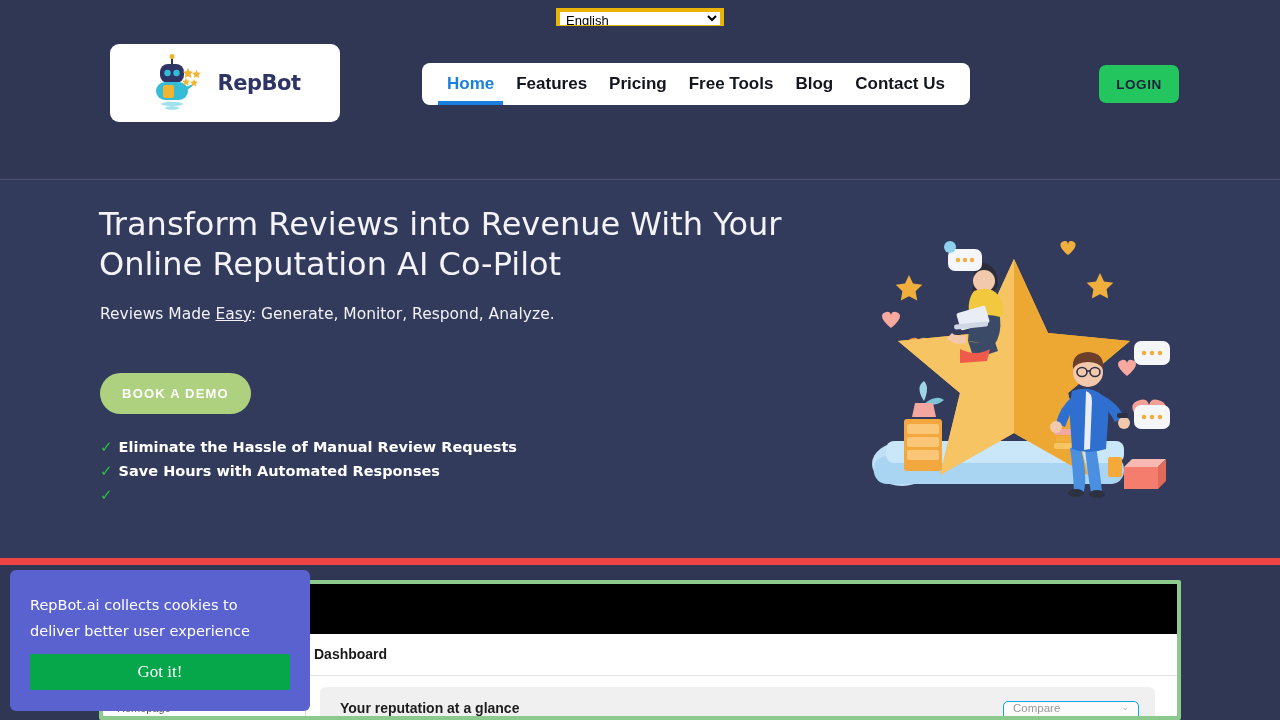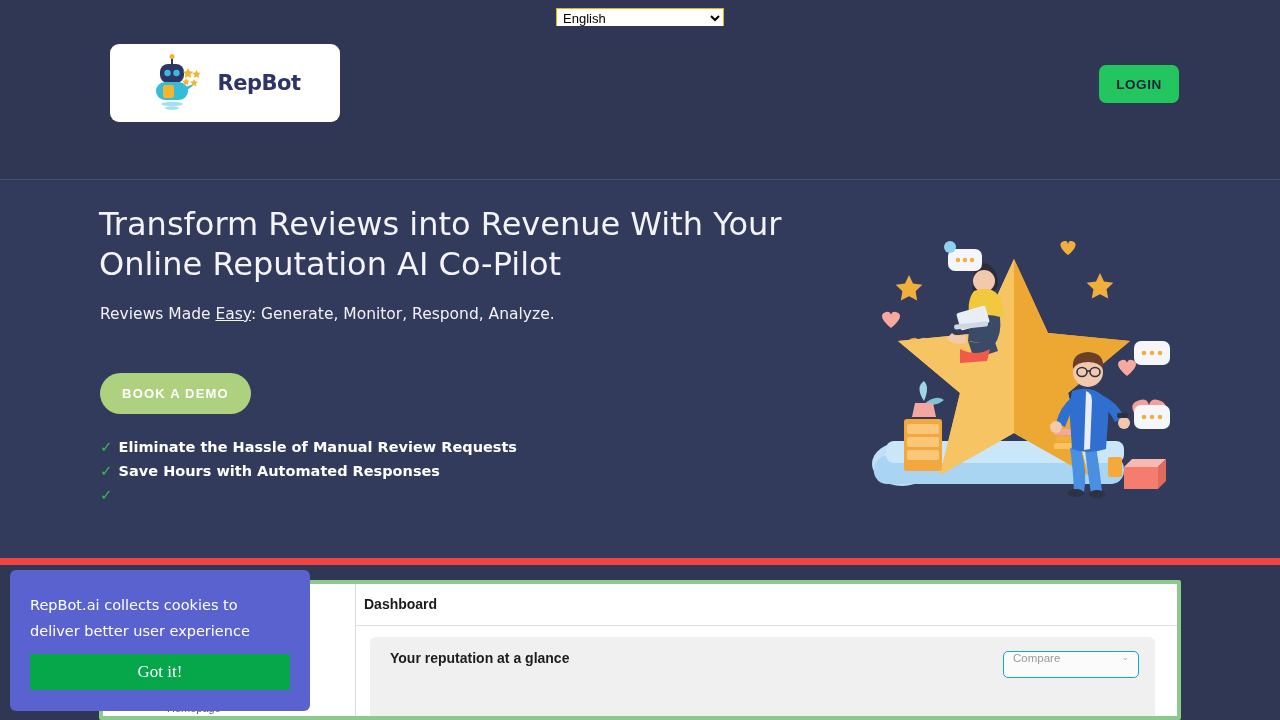--- a/index.html
+++ b/index.html
@@ -16,21 +16,21 @@
     width: 1280px; height: 36px;
     background: #2f3755;
     display: flex; align-items: center; justify-content: center;
   }
   .lang-select {
     width: 168px; height: 21px;
     font-family: "Liberation Sans", sans-serif;
     font-size: 13px;
     color: #000;
     background: #ffffff;
-    border: 1px solid #eab308;
+    border: 4px solid #eab308;
     border-radius: 0;
     padding: 0 2px;
   }
 
   
   .header {
     position: absolute; left: 0; top: 26px;
     width: 1280px; height: 154px;
     background: #2f3755;
     border-bottom: 1px solid #4a5275;
@@ -143,21 +143,21 @@
     width: 1082px; height: 140px;
     background: #8cc98c;
     padding: 4px;
     border-radius: 2px;
     overflow: hidden;
   }
   .dash-inner {
     width: 100%; height: 100%;
     background: #ffffff;
     overflow: hidden;
-    display: flex; 
+    display: flex; flex-direction: column;
   }
   .dash-topbar { width: 100%; height: 50px; background: #000000; flex: 0 0 50px; }
   .dash-body { flex: 1 1 auto; display: flex; }
   .dash-side {
     width: 203px; flex: 0 0 203px;
     background: #ffffff;
     border-right: 1px solid #dcdcdc;
     position: relative;
   }
   .dash-side-item {
@@ -244,20 +244,28 @@
       <ellipse cx="22" cy="50" rx="11" ry="2.2" fill="#9fe2ee"></ellipse>
       <ellipse cx="22" cy="54" rx="7" ry="1.8" fill="#9fe2ee"></ellipse>
       <path d="M38 14 l1.6 3.3 3.6 .5 -2.6 2.5 .6 3.6 -3.2-1.7 -3.2 1.7 .6-3.6 -2.6-2.5 3.6-.5 z" fill="#f2b431"></path>
       <path d="M46.5 16 l1.3 2.6 2.9 .4 -2.1 2 .5 2.9 -2.6-1.4 -2.6 1.4 .5-2.9 -2.1-2 2.9-.4 z" fill="#f2b431"></path>
       <path d="M36 24 l1.2 2.4 2.7 .4 -2 1.9 .5 2.7 -2.4-1.3 -2.4 1.3 .5-2.7 -2-1.9 2.7-.4 z" fill="#f2b431"></path>
       <path d="M44 25 l1.2 2.4 2.7 .4 -2 1.9 .5 2.7 -2.4-1.3 -2.4 1.3 .5-2.7 -2-1.9 2.7-.4 z" fill="#f2b431"></path>
     </svg>
     <span class="logo-text">RepBot</span>
   </div>
 
+  <nav class="nav-pill">
+    <a class="nav-item active">Home</a>
+    <a class="nav-item">Features</a>
+    <a class="nav-item">Pricing</a>
+    <a class="nav-item">Free Tools</a>
+    <a class="nav-item">Blog</a>
+    <a class="nav-item">Contact Us</a>
+  </nav>
 
   <button class="login-btn">LOGIN</button>
 </header>
 
 <section class="hero">
 
   <h1 class="hero-title">
     <span>Transform Reviews into Revenue With Your</span><br>
     <span>Online Reputation AI Co-Pilot</span>
   </h1>

